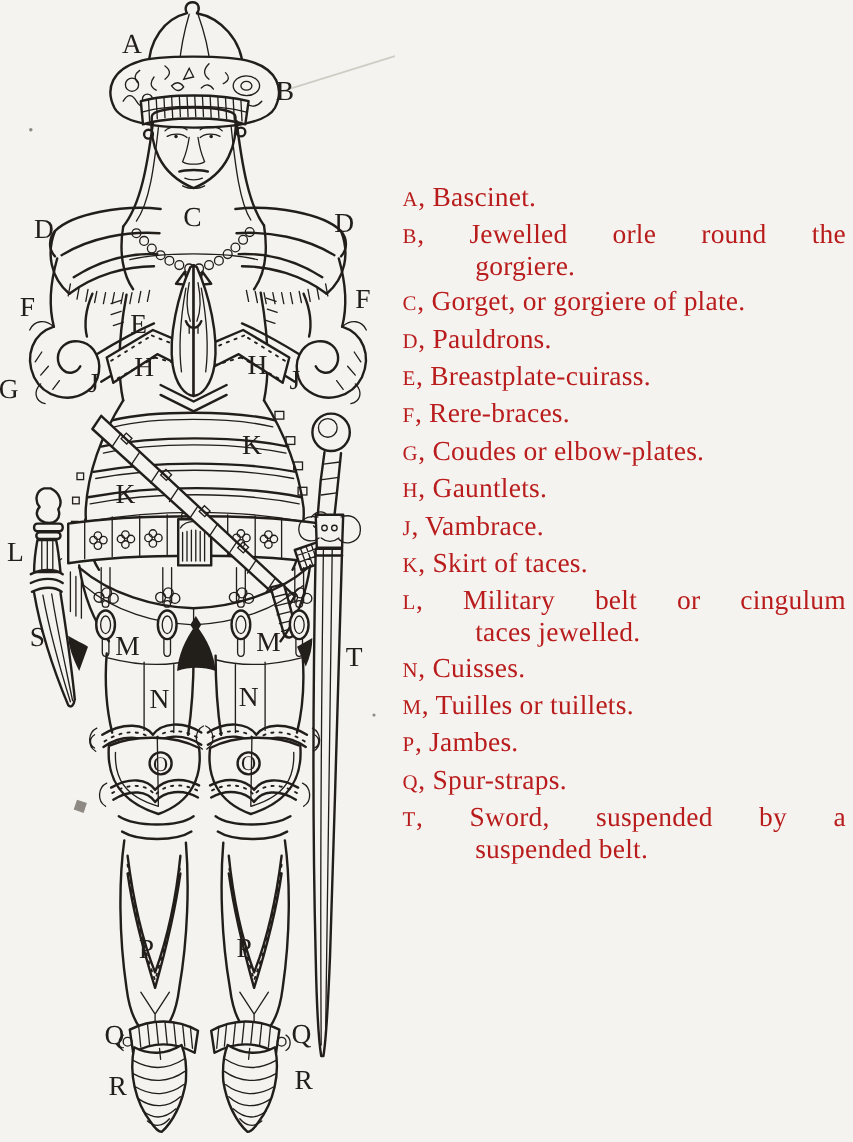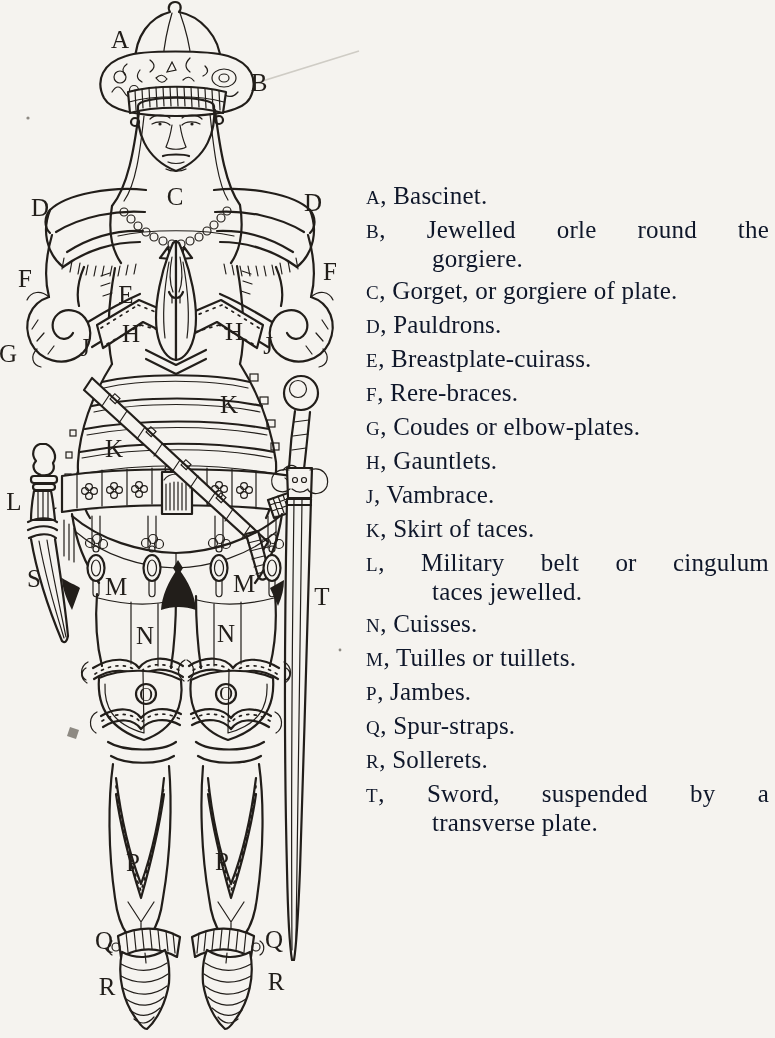--- a/index.html
+++ b/index.html
@@ -10,21 +10,21 @@
   svg{display:block;}
   .ln{fill:none;stroke:#221e1a;stroke-width:2.2;stroke-linecap:round;stroke-linejoin:round;}
   .fl{fill:#f5f3ef;stroke:#221e1a;stroke-width:2.2;stroke-linecap:round;stroke-linejoin:round;}
   .th{fill:none;stroke:#221e1a;stroke-width:1.2;stroke-linecap:round;}
   .dk{fill:#221e1a;stroke:none;}
   .dots{fill:none;stroke:#221e1a;stroke-width:1.7;stroke-dasharray:2 5.5;stroke-linecap:round;}
   .figlabel{font-family:"Liberation Serif","DejaVu Serif",serif;font-size:25px;fill:#221e1a;text-anchor:middle;}
   .scratch{stroke:#cfccc5;stroke-width:1.6;fill:none;}
   .smudge{fill:#6b675f;opacity:.75;}
   .legend{position:absolute;left:366px;top:166px;width:403px;
-          font-size:25px;line-height:27px;color:#0f172a;letter-spacing:.2px;margin-top:16px;}
+          font-size:25px;line-height:27px;color:#b91c1c;letter-spacing:.2px;}
   .legend-entry{margin-bottom:5px;}
   .legend-entry .cap{font-size:19px;letter-spacing:.6px;}
   .l1{text-align:left;}
   .just{text-align:justify;text-align-last:justify;}
   .cont{padding-left:66px;}
 </style>
 </head>
 <body>
 
 <div class="page">
@@ -398,21 +398,18 @@
       <div class="legend-entry">
         <div class="l1"><span class="cap">M</span>, Tuilles or tuillets.</div>
       </div>
       <div class="legend-entry">
         <div class="l1"><span class="cap">P</span>, Jambes.</div>
       </div>
       <div class="legend-entry">
         <div class="l1"><span class="cap">Q</span>, Spur-straps.</div>
       </div>
       <div class="legend-entry">
-        <div class="l1"><span class="cap">R</span>, Sollerets.</div>
-      </div>
-      <div class="legend-entry">
         <div class="l1 just"><span class="cap">T</span>, Sword, suspended by a</div>
-        <div class="cont">transverse plate.</div>
+        <div class="cont">suspended belt.</div>
       </div>
     </div>
 
 </div>
 
 </body></html>

